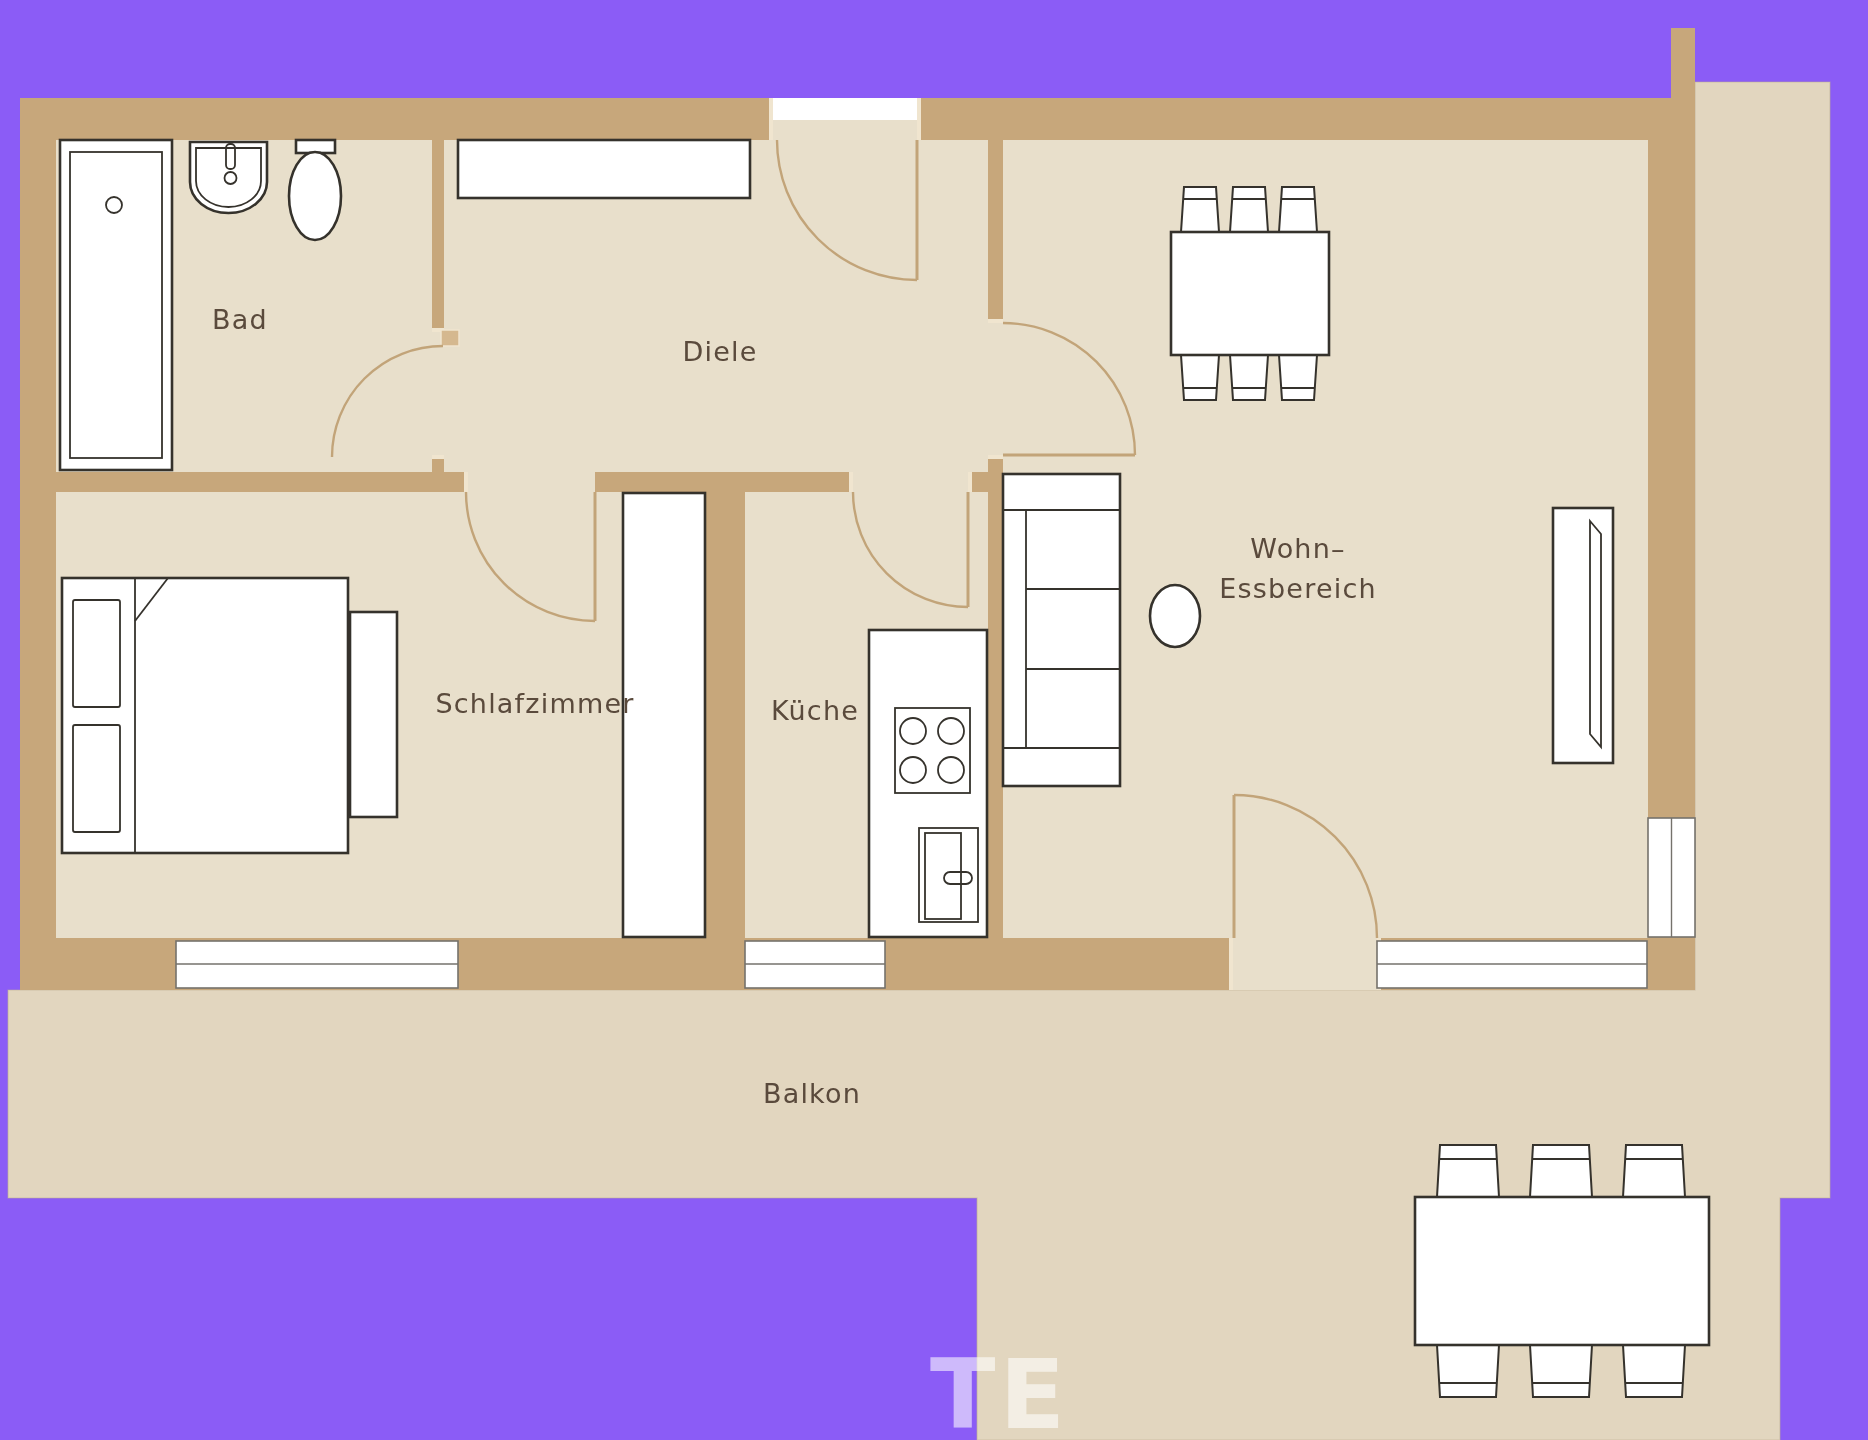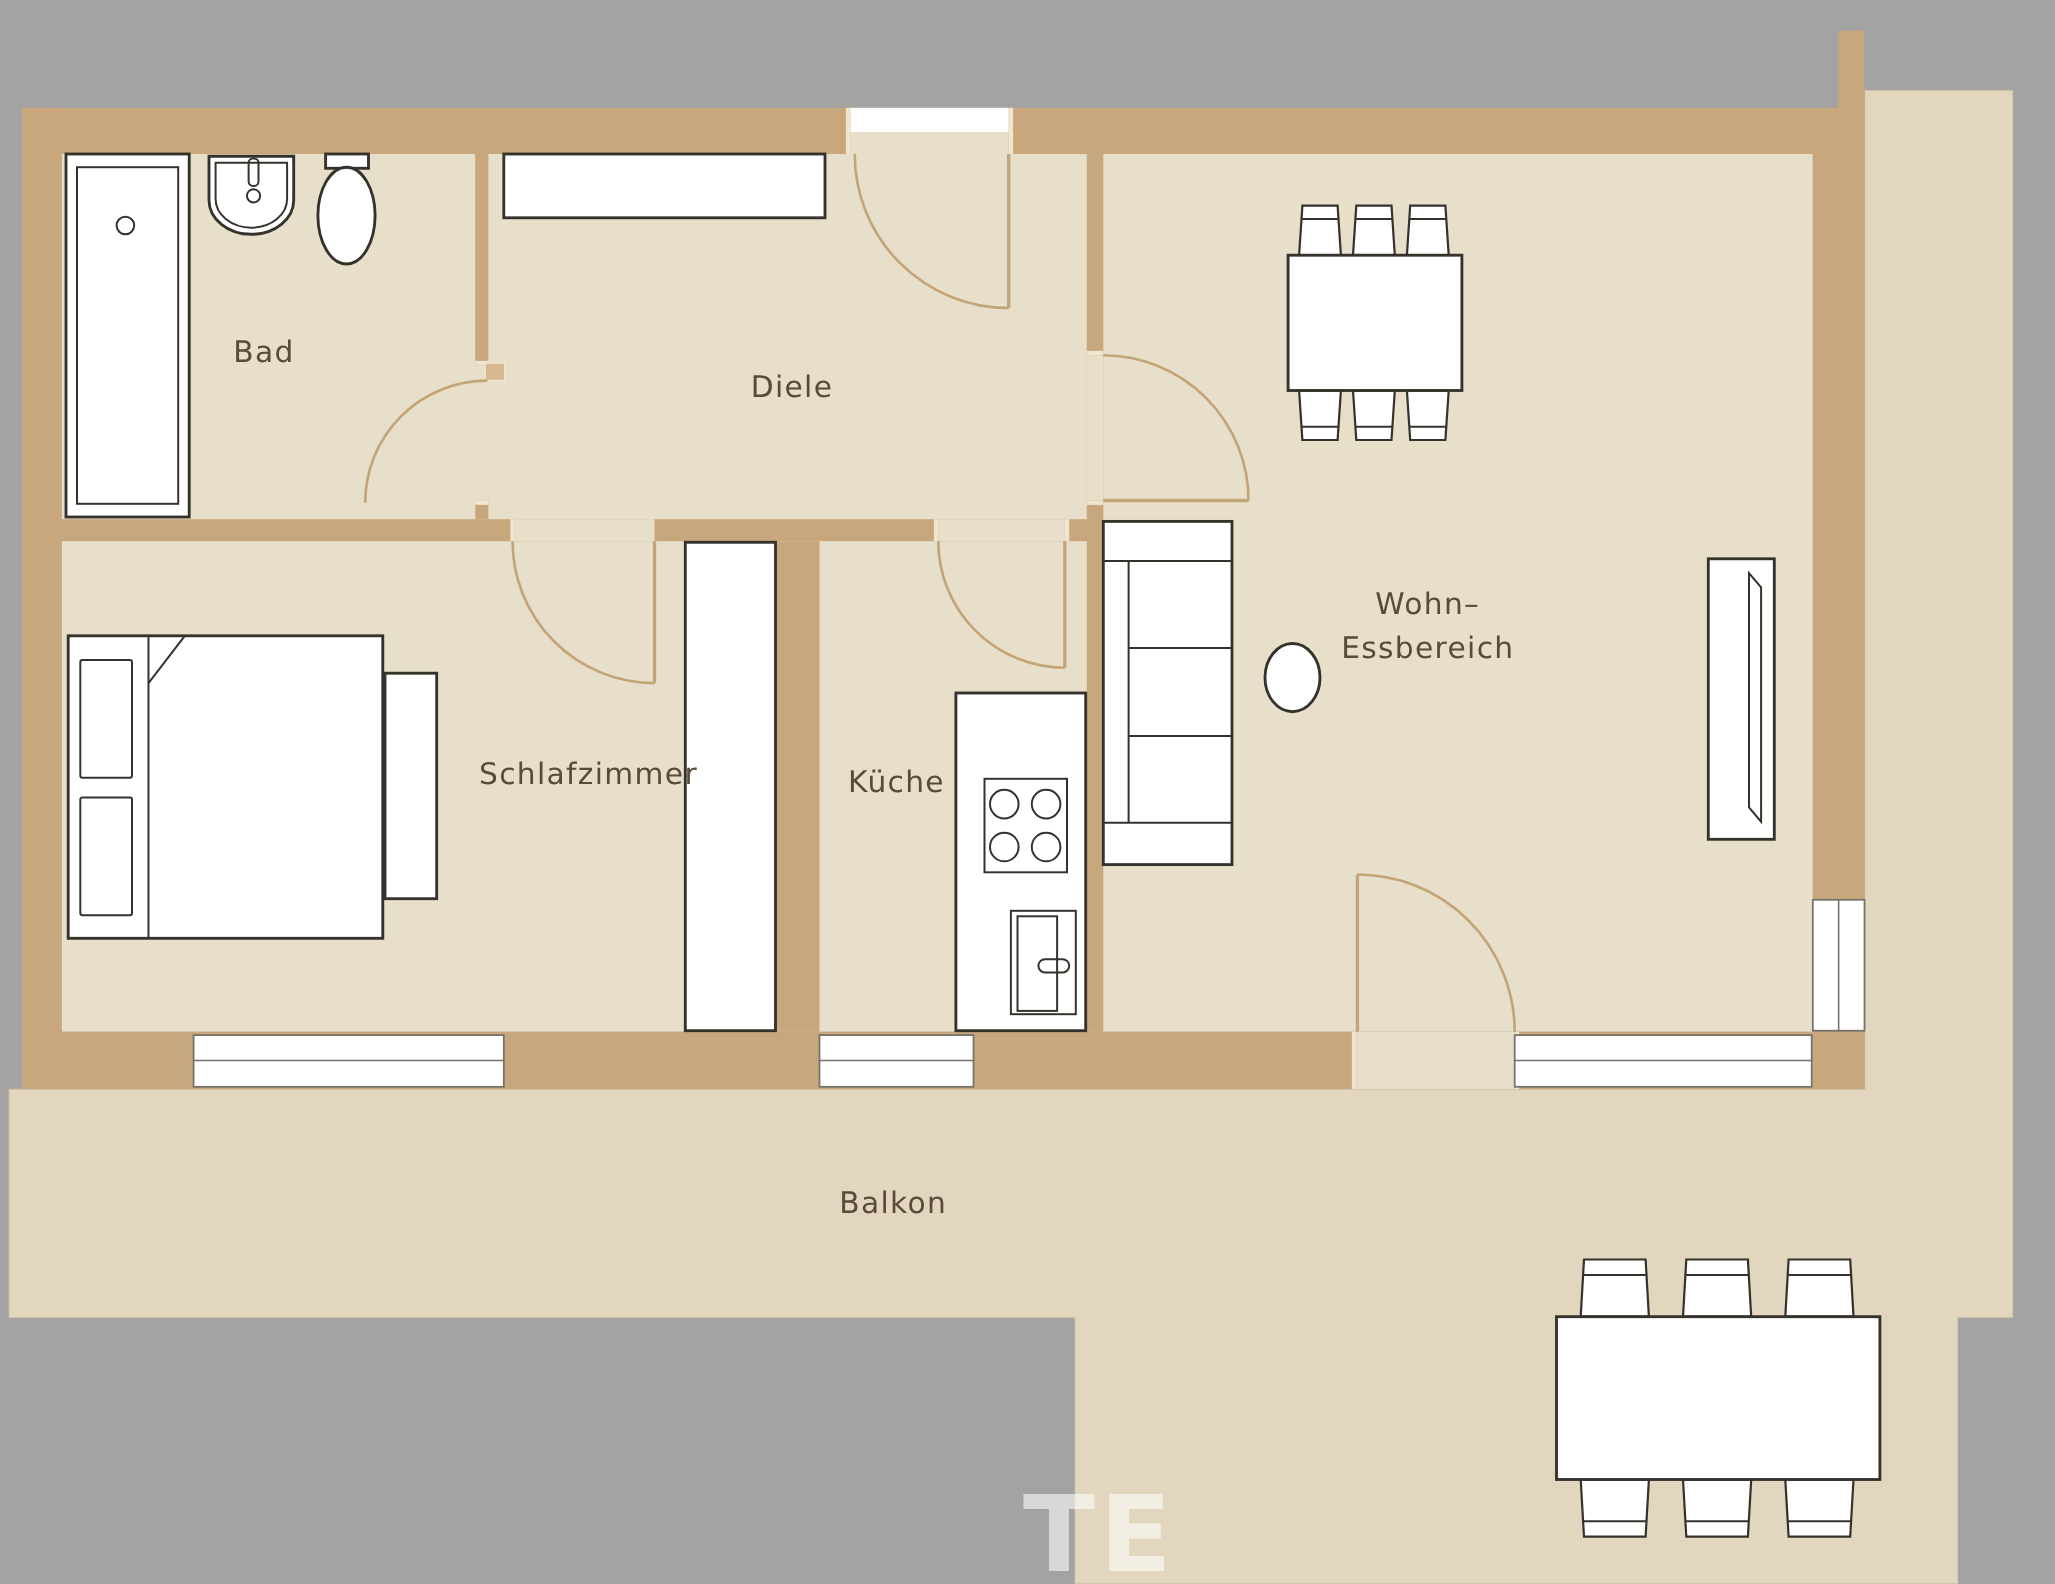--- a/index.html
+++ b/index.html
@@ -1,16 +1,16 @@
 <!DOCTYPE html>
 <html style="--wall: #C7A77B; --floor: #E8DFCB; --outdoor: #E2D6BF; --arc: #C2A479; --ink: #35322C; --winline: #75726C; --label: #5A4A3C; --cap: #F0E5CF; --leaf: #D5B88F;"><head>
 <meta charset="utf-8">
 <style>
   html,body{margin:0;padding:0;background:#ffffff;}
-  .stage{position:relative;width:1868px;height:1440px;background:#a3a3a3;overflow:hidden;
+  .stage{position:relative;width:1868px;height:1440px;background:#8b5cf6;overflow:hidden;
          font-family:"DejaVu Sans","Liberation Sans",sans-serif;}
   svg{display:block}
   .floor{fill:var(--floor)}
   .outdoor{fill:var(--outdoor);stroke:#BDAE94;stroke-width:1.2;stroke-opacity:.55}
   .wall{fill:var(--wall)}
   .cap{fill:var(--cap)}
   .gap-outside{fill:#ffffff}
   .door-arc{fill:none;stroke:var(--arc);stroke-width:2.4}
   .door-leaf{stroke:var(--arc);stroke-width:3;fill:none}
   .leaf-rect{fill:var(--leaf);stroke:var(--cap);stroke-width:1.5}

